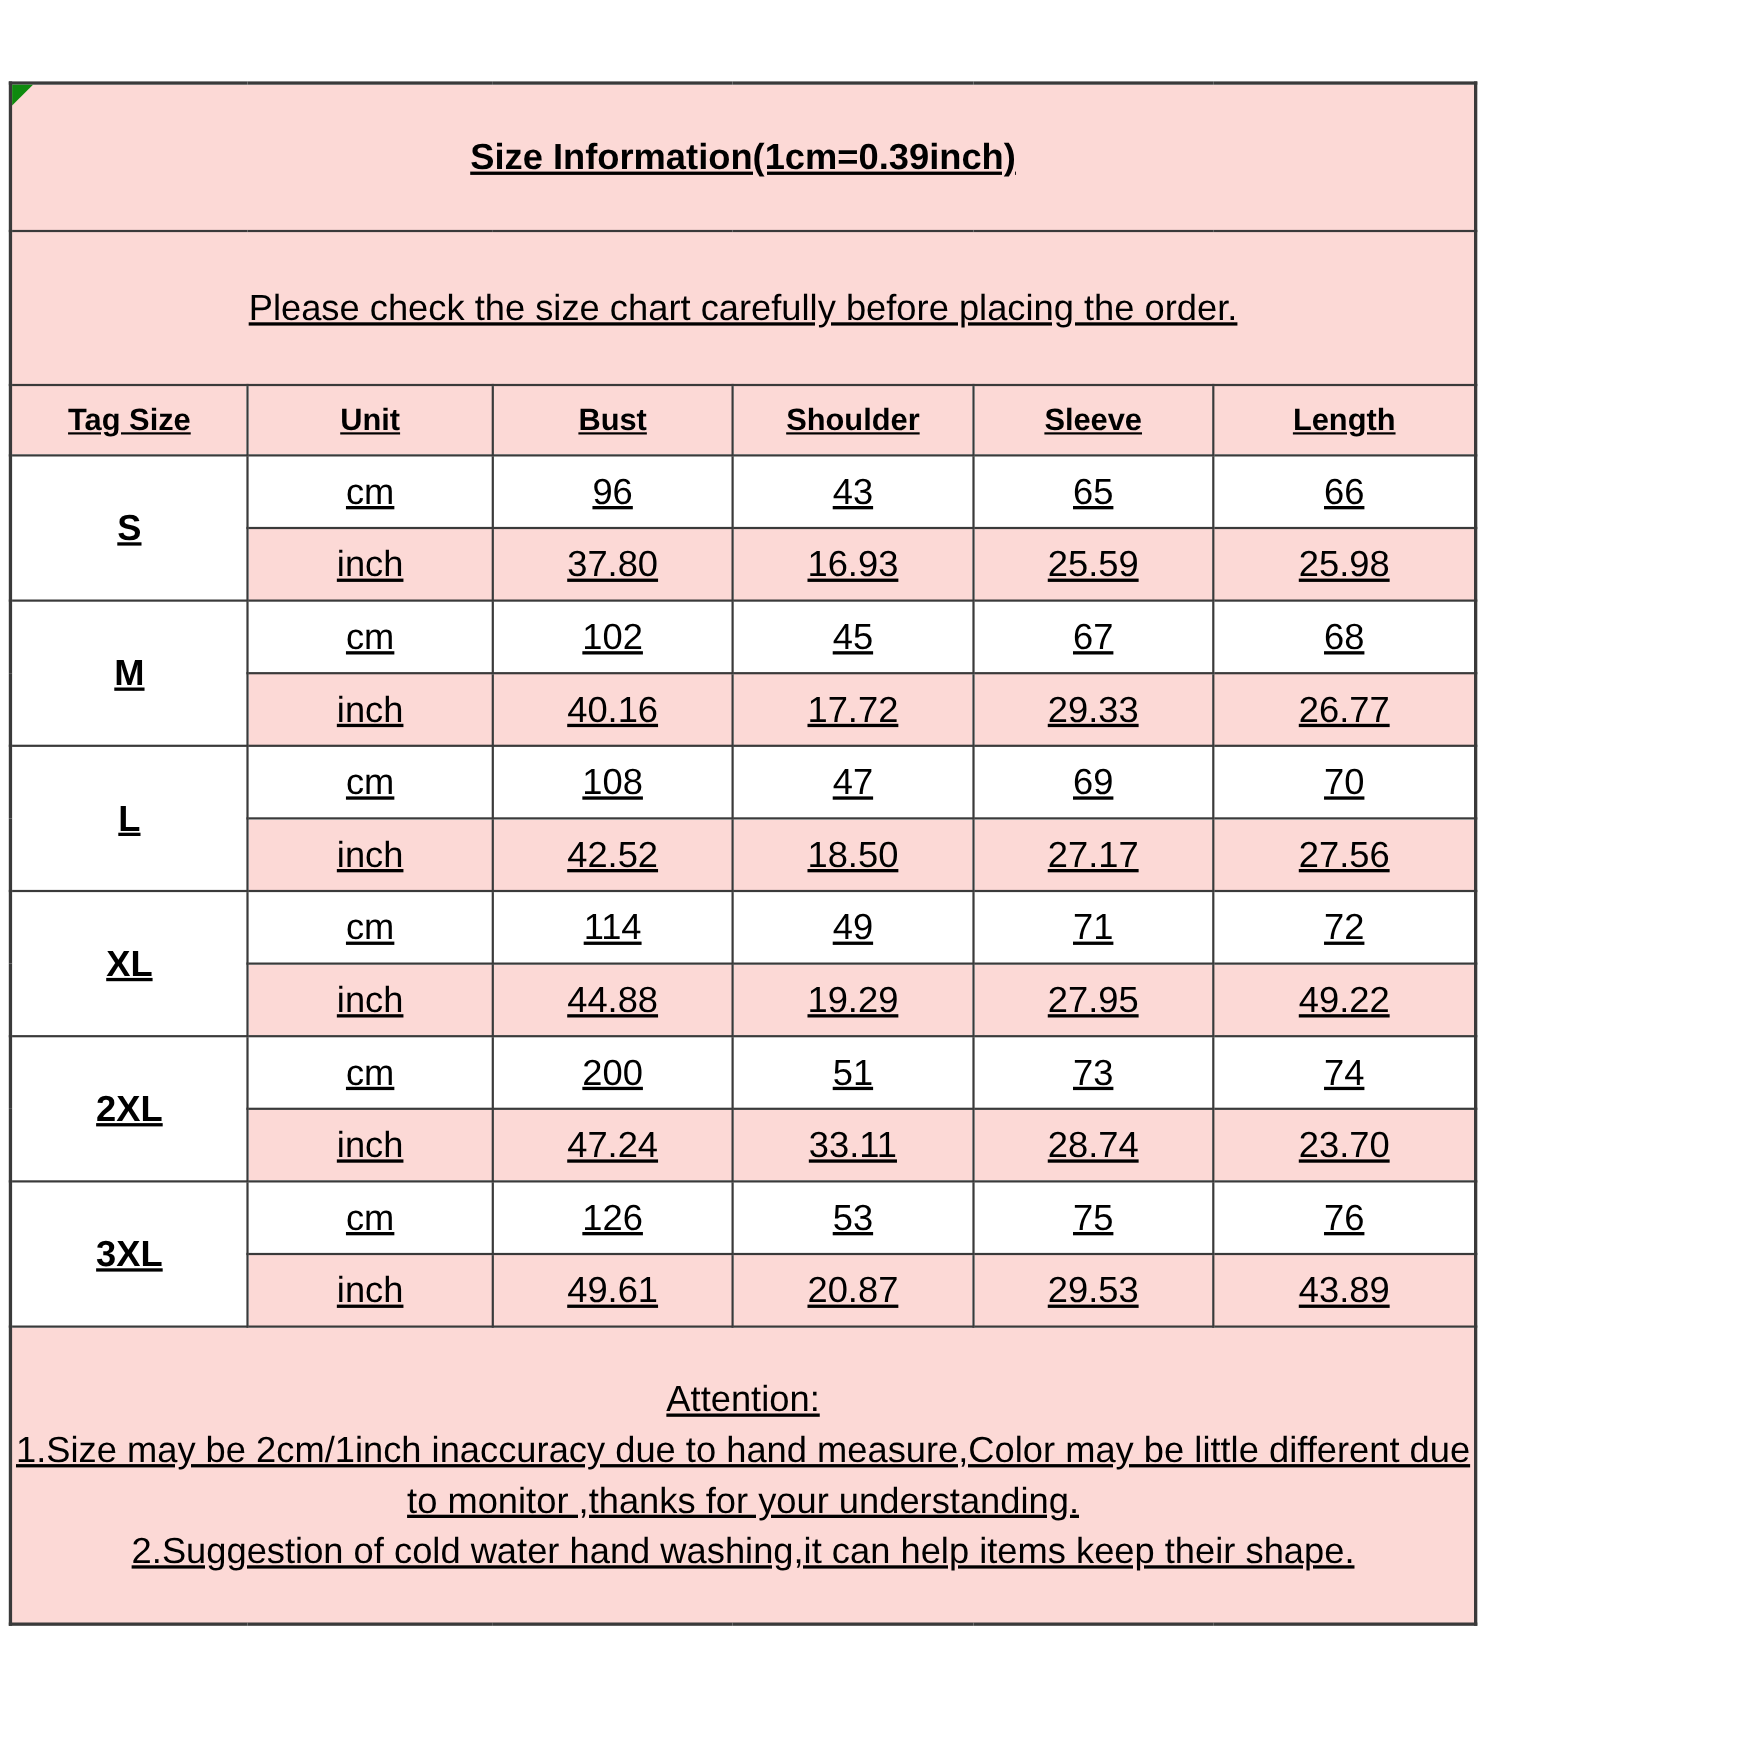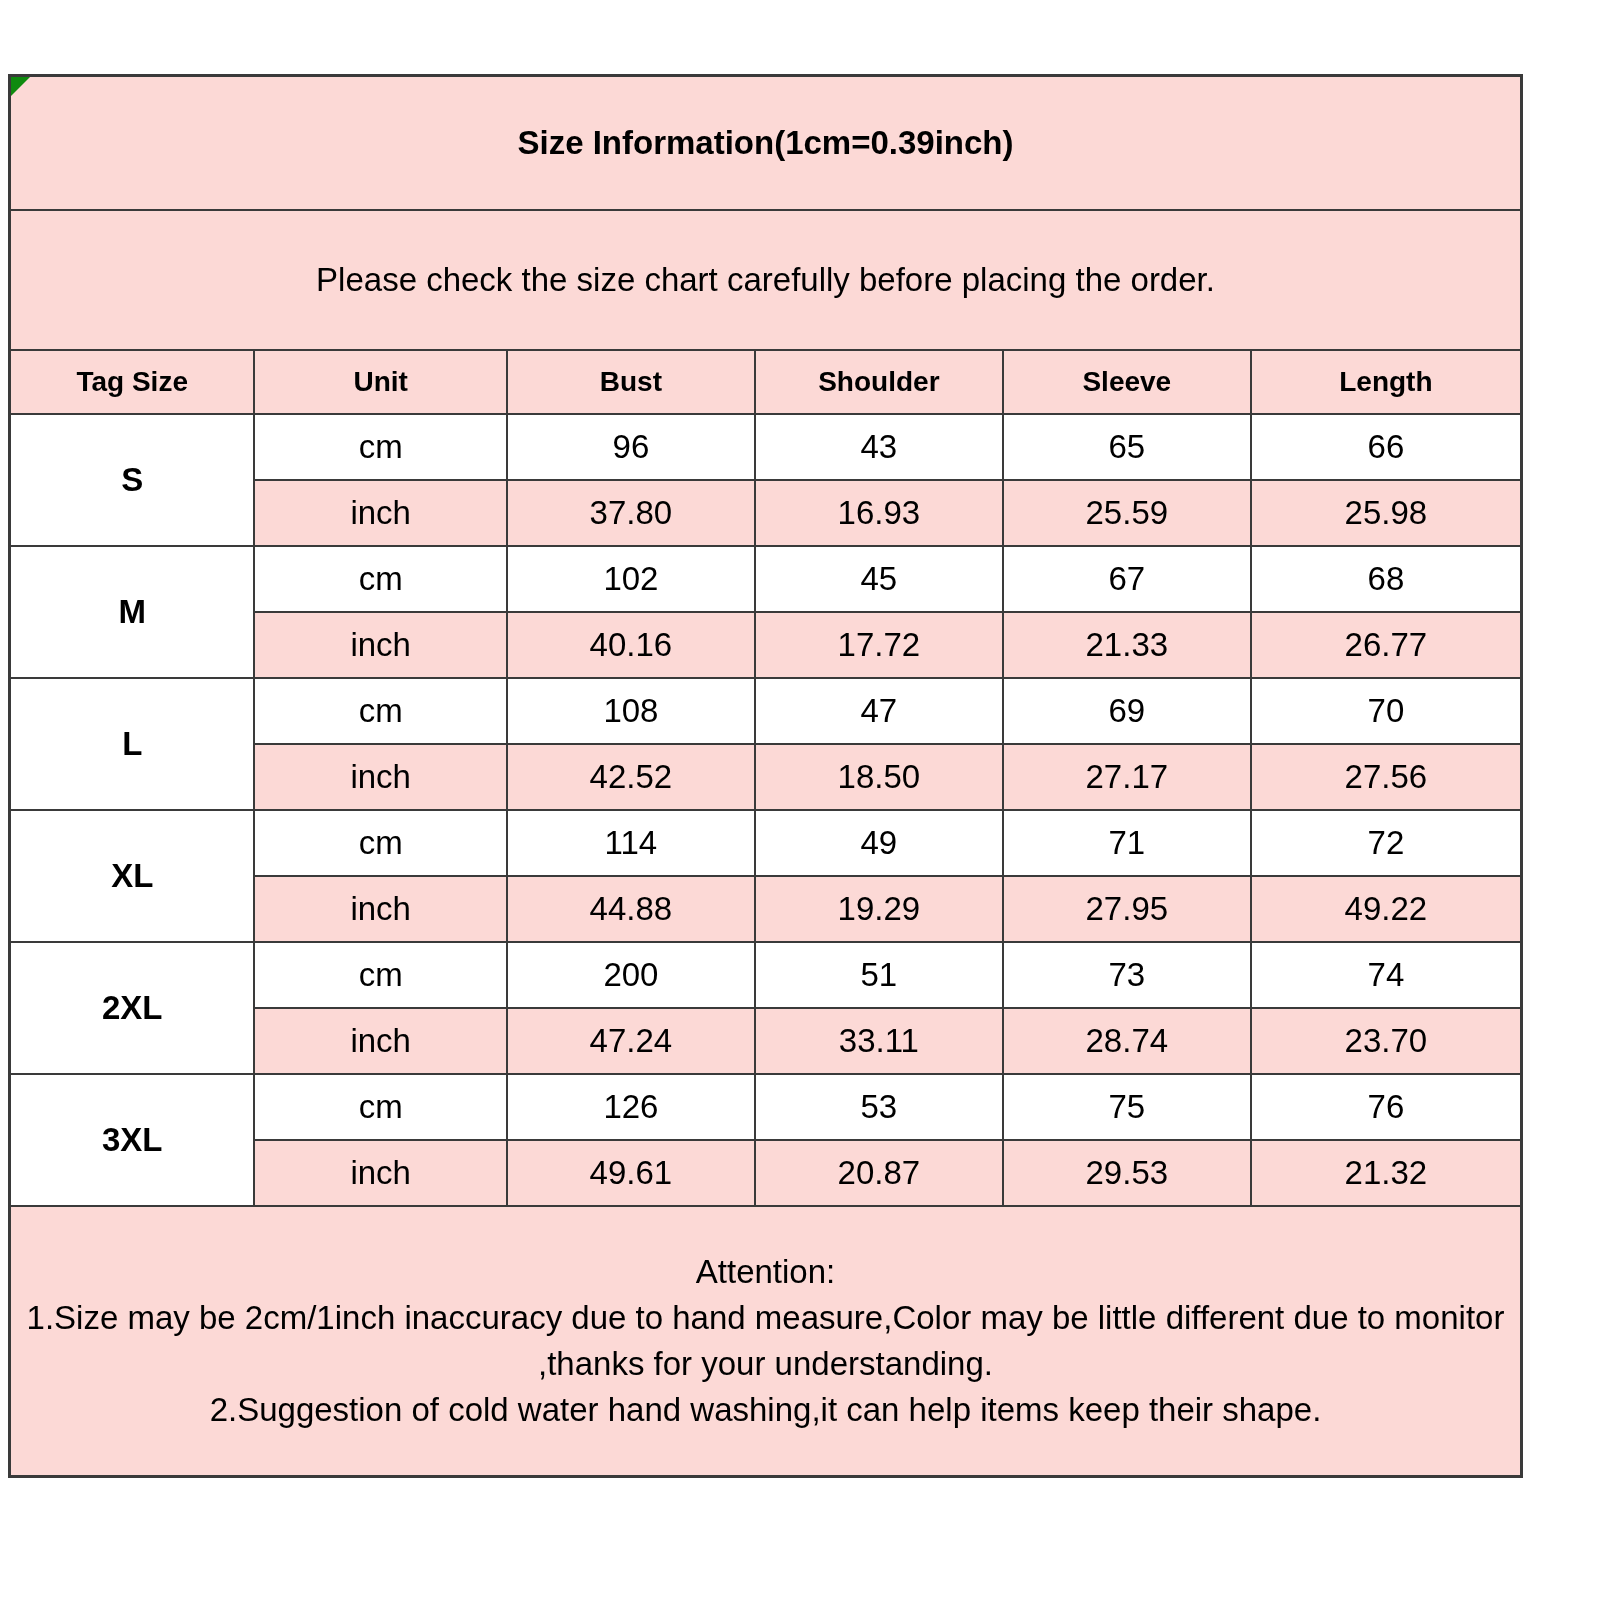--- a/index.html
+++ b/index.html
@@ -23,22 +23,23 @@
     top: 3px;
     width: 0;
     height: 0;
     border-top: 19px solid #0f8a0f;
     border-right: 19px solid transparent;
     z-index: 5;
   }
   table.size-table {
     border-collapse: collapse;
     table-layout: fixed;
-    width: 1515px;
+    width: 1335px;
     border: 3px solid #3a3a3a;
+    text-decoration: underline;
   }
   table.size-table td, table.size-table th {
     border: 2px solid #3a3a3a;
     text-align: center;
     vertical-align: middle;
     padding: 0;
     font-size: 33px;
     overflow: hidden;
   }
   .pink { background: #fcd9d6; }
@@ -129,21 +130,21 @@
       <td class="white">cm</td>
       <td class="white">102</td>
       <td class="white">45</td>
       <td class="white">67</td>
       <td class="white">68</td>
     </tr>
     <tr class="data-row pink">
       <td class="pink">inch</td>
       <td class="pink">40.16</td>
       <td class="pink">17.72</td>
-      <td class="pink">21.33</td>
+      <td class="pink">29.33</td>
       <td class="pink">26.77</td>
     </tr>
 
     <tr class="data-row white">
       <th class="tag-cell" rowspan="2">L</th>
       <td class="white">cm</td>
       <td class="white">108</td>
       <td class="white">47</td>
       <td class="white">69</td>
       <td class="white">70</td>
@@ -194,21 +195,21 @@
       <td class="white">126</td>
       <td class="white">53</td>
       <td class="white">75</td>
       <td class="white">76</td>
     </tr>
     <tr class="data-row pink">
       <td class="pink">inch</td>
       <td class="pink">49.61</td>
       <td class="pink">20.87</td>
       <td class="pink">29.53</td>
-      <td class="pink">21.32</td>
+      <td class="pink">43.89</td>
     </tr>
 
     <tr>
       <td class="attention-cell pink" colspan="6">
         <div>Attention:</div>
         <div>1.Size may be 2cm/1inch inaccuracy due to hand measure,Color may be little different due to monitor ,thanks for your understanding.</div>
         <div>2.Suggestion of cold water hand washing,it can help items keep their shape.</div>
       </td>
     </tr>
   </tbody>

